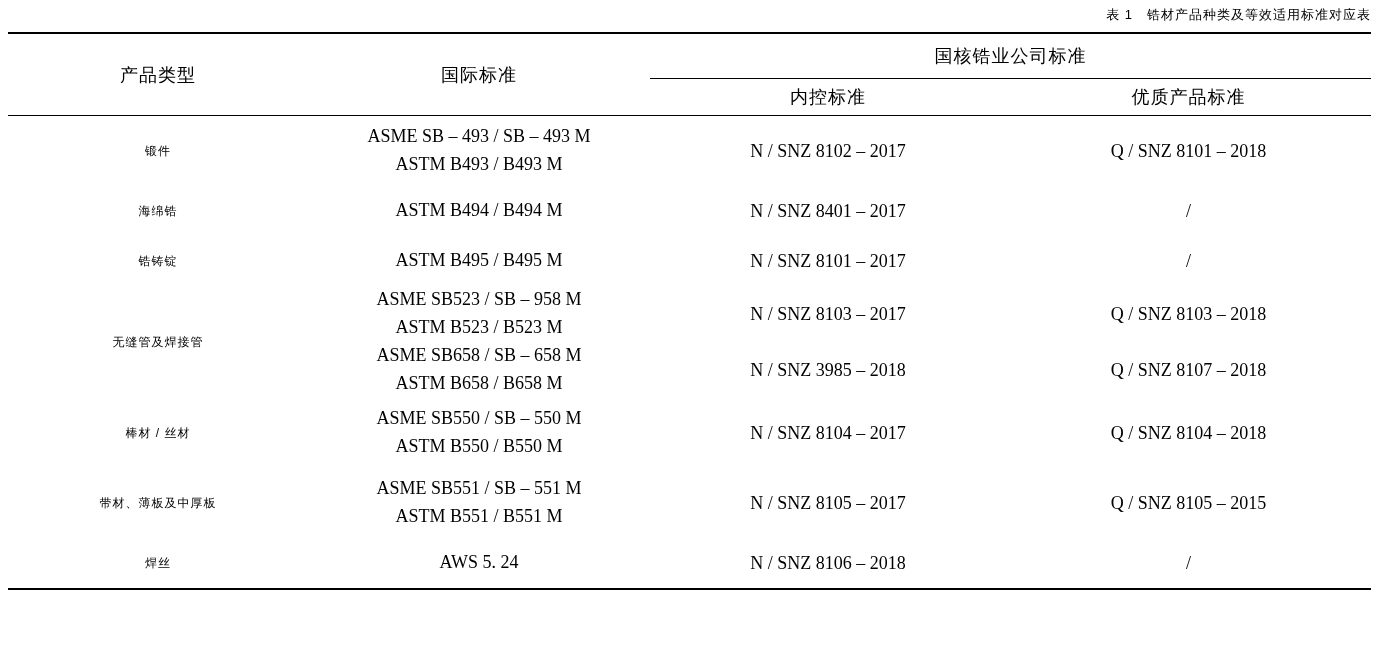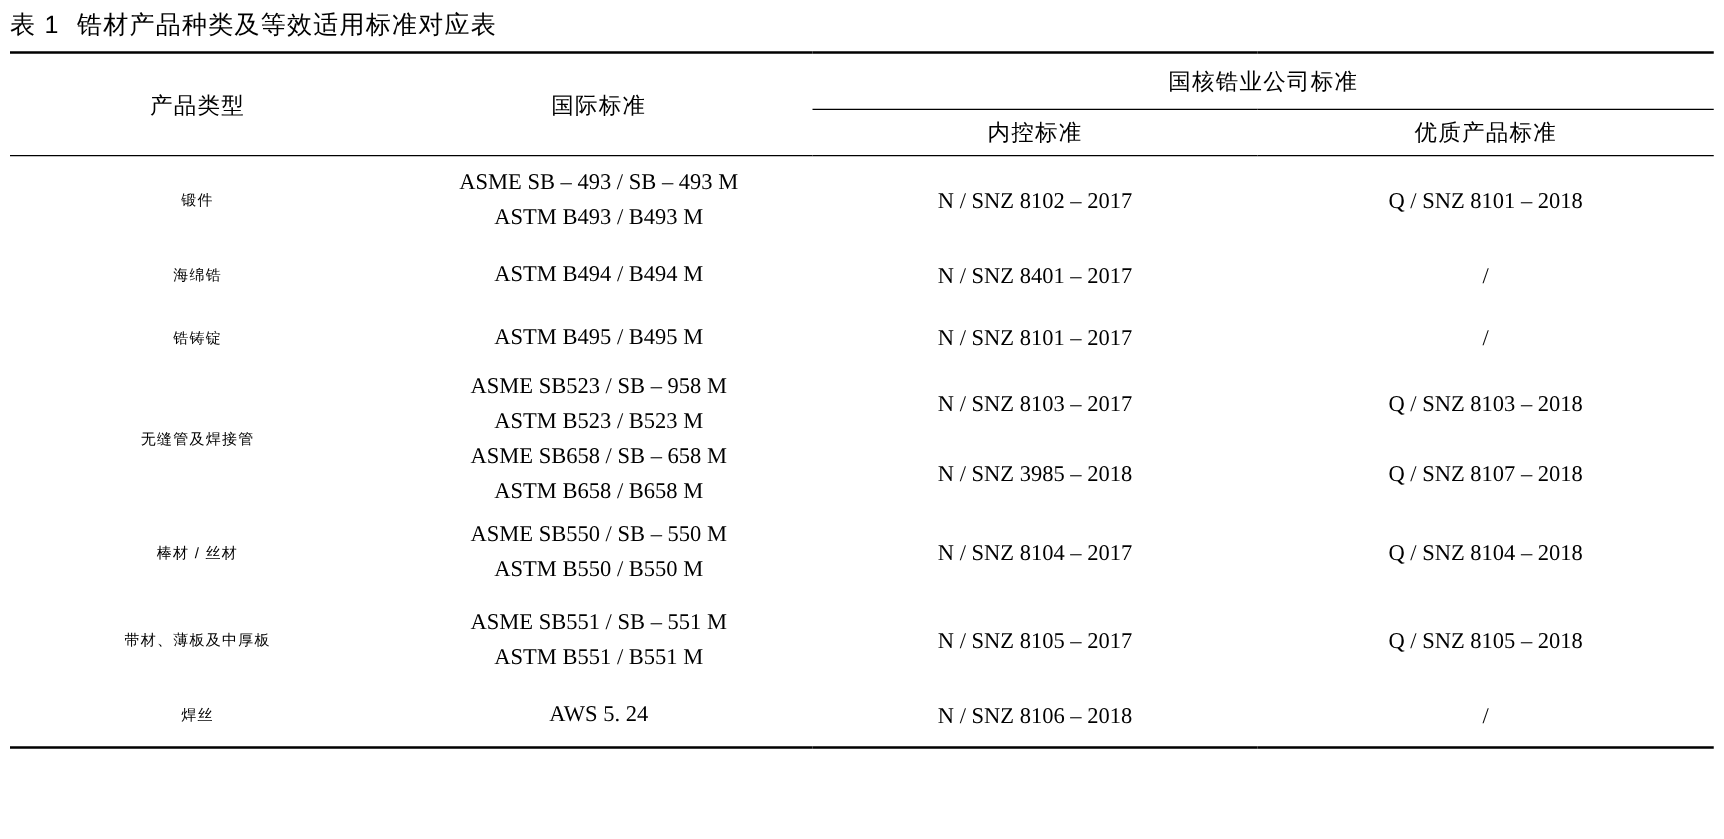--- a/index.html
+++ b/index.html
@@ -15,23 +15,23 @@
     overflow: hidden;
   }
   .page {
     position: relative;
     width: 1379px;
     height: 671px;
     box-sizing: border-box;
     padding: 0 8px;
   }
   .table-caption {
-    text-align: left;
+    text-align: right;
     font-family: "Liberation Sans", sans-serif;
-    font-size: 20px;
+    font-size: 13px;
     letter-spacing: 1px;
     padding: 6px 0 8px 0;
   }
   .caption-num {
     margin-right: 14px;
   }
   table.zr {
     width: 1363px;
     border-collapse: collapse;
     table-layout: fixed;
@@ -181,21 +181,21 @@
         <td class="std">Q / SNZ 8104 – 2018</td>
       </tr>
 
       <tr class="r-tall">
         <td class="cn nowrapcell">带材、薄板及中厚板</td>
         <td class="std">
           <span class="stdline">ASME SB551 / SB – 551 M</span>
           <span class="stdline">ASTM B551 / B551 M</span>
         </td>
         <td class="std">N / SNZ 8105 – 2017</td>
-        <td class="std">Q / SNZ 8105 – 2018</td>
+        <td class="std">Q / SNZ 8105 – 2015</td>
       </tr>
 
       <tr class="r-med rule-bottom">
         <td class="cn rule-bottom">焊丝</td>
         <td class="std rule-bottom">
           <span class="stdline">AWS 5. 24</span>
         </td>
         <td class="std rule-bottom">N / SNZ 8106 – 2018</td>
         <td class="slash rule-bottom">/</td>
       </tr>

